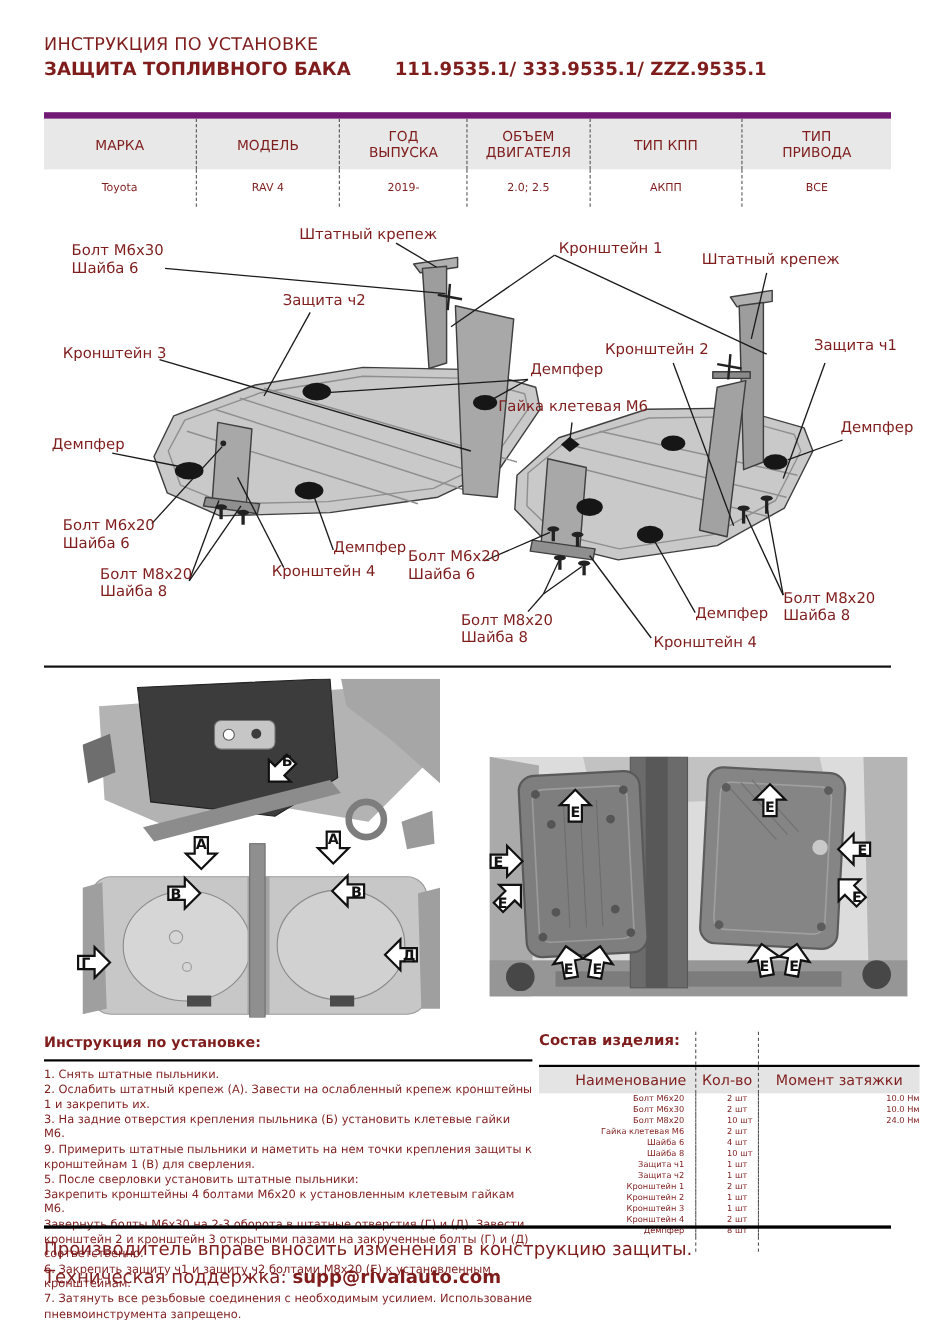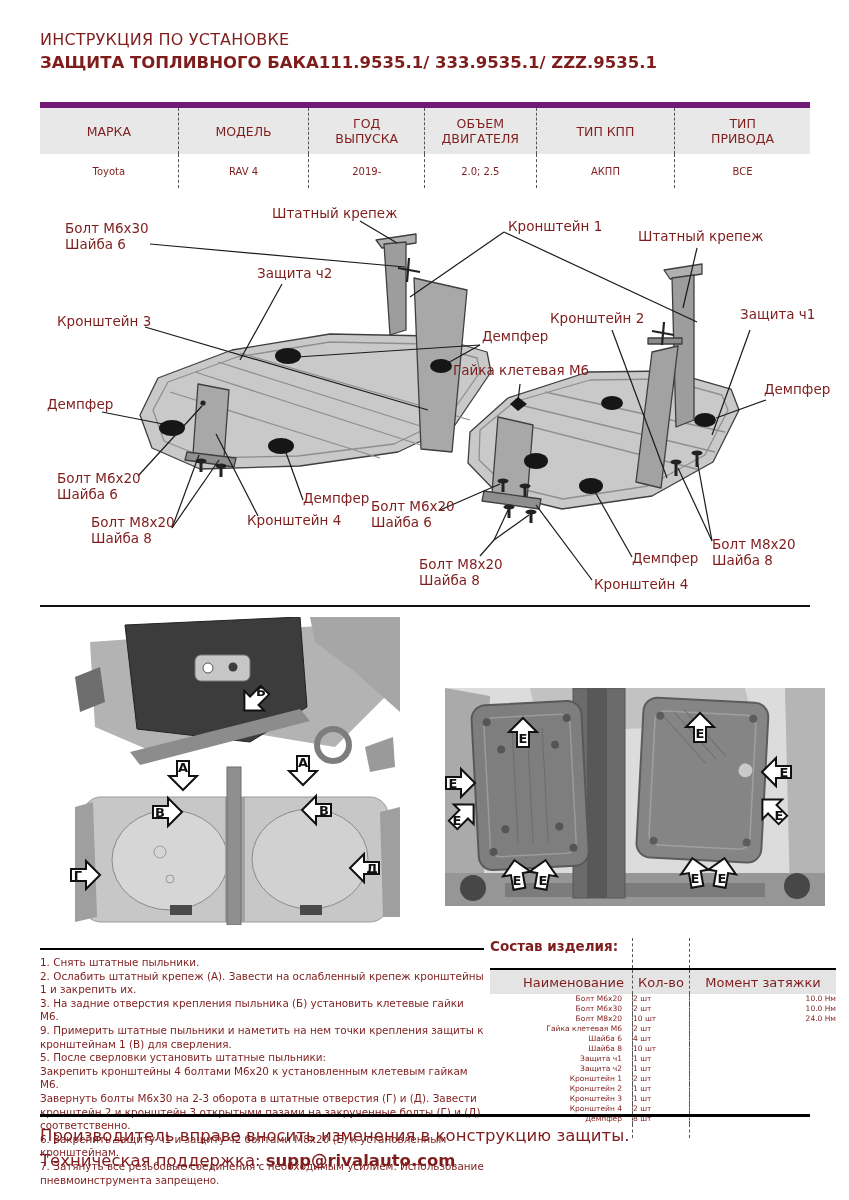--- a/index.html
+++ b/index.html
@@ -2,21 +2,21 @@
 <html><head>
 <meta charset="utf-8">
 <style>
   html,body{margin:0;padding:0;background:#fff}
   .page{position:relative;width:849px;height:1200px;background:#fff;overflow:hidden;
         font-family:"DejaVu Sans","Liberation Sans",sans-serif;color:#7f1d1d}
 
   
   .hdr{position:absolute;left:40px;top:30px}
   .hdr-l1{font-size:16px;letter-spacing:.2px}
-  .hdr-l2{font-size:16.5px;font-weight:bold;margin-top:4px;display:flex;}
+  .hdr-l2{font-size:16.5px;font-weight:bold;margin-top:4px;display:flex;gap:40px}
 
   
   .spec{position:absolute;left:40px;top:102px;width:770px;border-top:6px solid #701a75}
   .srow{display:flex;width:100%}
   .srow.h{background:#e8e8e8;height:46px}
   .srow.b{height:34px}
   .scell{box-sizing:border-box;display:flex;align-items:center;justify-content:center;
          text-align:center;white-space:pre-line;border-right:1px dashed #555}
   .scell.last{border-right:none}
   .srow.h .scell{font-size:12.5px}
@@ -52,21 +52,21 @@
   .trow .pc.n{font-size:13.5px;font-weight:bold}
   .pthick{border-top:2.5px solid #000}
   .phead{background:#e4e4e4;height:24px}
   .phead .pc{font-size:13px;display:flex;align-items:center}
   .phead .n{justify-content:flex-end;padding-right:8px}
   .phead .q{justify-content:center}
   .phead .t{justify-content:center}
   .pdata{height:10px}
   .pdata .pc{font-size:7.5px;line-height:10px}
   .pdata .n{text-align:right;padding-right:10px}
-  .pdata .q{padding-left:0}
+  .pdata .q{padding-left:28px}
   .pdata .t{text-align:right}
   .pspacer{height:14px}
 
   
   .footer-rule{position:absolute;left:40px;top:1114px;width:770px;border-top:3px solid #000}
   .f1{position:absolute;left:40px;top:1126px;font-size:16.5px}
   .f2{position:absolute;left:40px;top:1151px;font-size:16.5px}
   .f2 .em{font-weight:bold}
 </style>
 </head>
@@ -376,20 +376,21 @@
   <svg class="marker" style="left:677px;top:855px" width="36" height="36">
       <polygon class="arr" transform="rotate(-10,18,18)" points="18,3 32,17 24,17 24,32 12,32 12,17 4,17"></polygon>
       <text x="18" y="28">Е</text>
     </svg>
   <svg class="marker" style="left:704px;top:855px" width="36" height="36">
       <polygon class="arr" transform="rotate(10,18,18)" points="18,3 32,17 24,17 24,32 12,32 12,17 4,17"></polygon>
       <text x="18" y="28">Е</text>
     </svg>
 
   <div class="instr">
+    <h3>Инструкция по установке:</h3>
     <div class="bar"></div>
     <p>1. Снять штатные пыльники.</p>
     <p>2. Ослабить штатный крепеж (А). Завести на ослабленный крепеж кронштейны 1 и закрепить их.</p>
     <p>3. На задние отверстия крепления пыльника (Б) установить клетевые гайки М6.</p>
     <p>9. Примерить штатные пыльники и наметить на нем точки крепления защиты к кронштейнам 1 (В) для сверления.</p>
     <p>5. После сверловки установить штатные пыльники:</p>
     <p>Закрепить кронштейны 4 болтами М6х20 к установленным клетевым гайкам М6.</p>
     <p>Завернуть болты М6х30 на 2-3 оборота в штатные отверстия (Г) и (Д). Завести  кронштейн 2 и кронштейн 3 открытыми пазами на закрученные болты (Г) и (Д) соответственно.</p>
     <p>6. Закрепить защиту ч1 и защиту ч2 болтами М8х20 (Е) к установленным кронштейнам.</p>
     <p>7. Затянуть все резьбовые соединения с необходимым усилием. Использование пневмоинструмента запрещено.</p>

